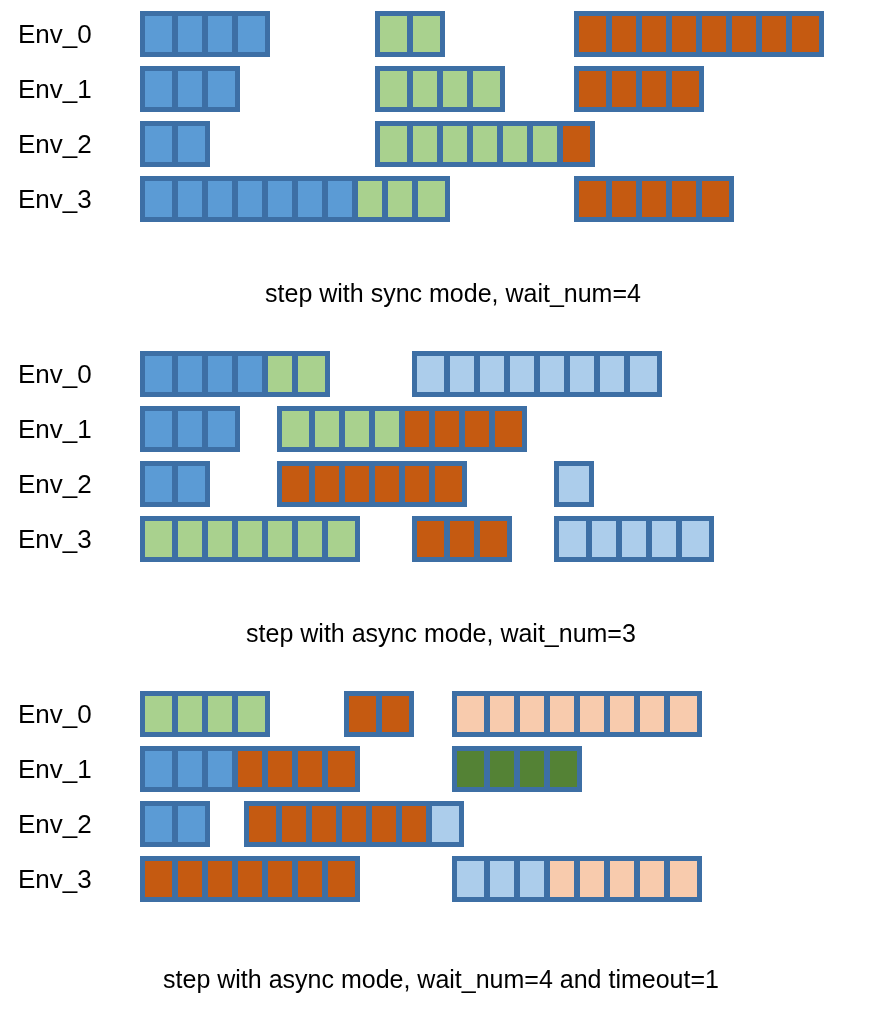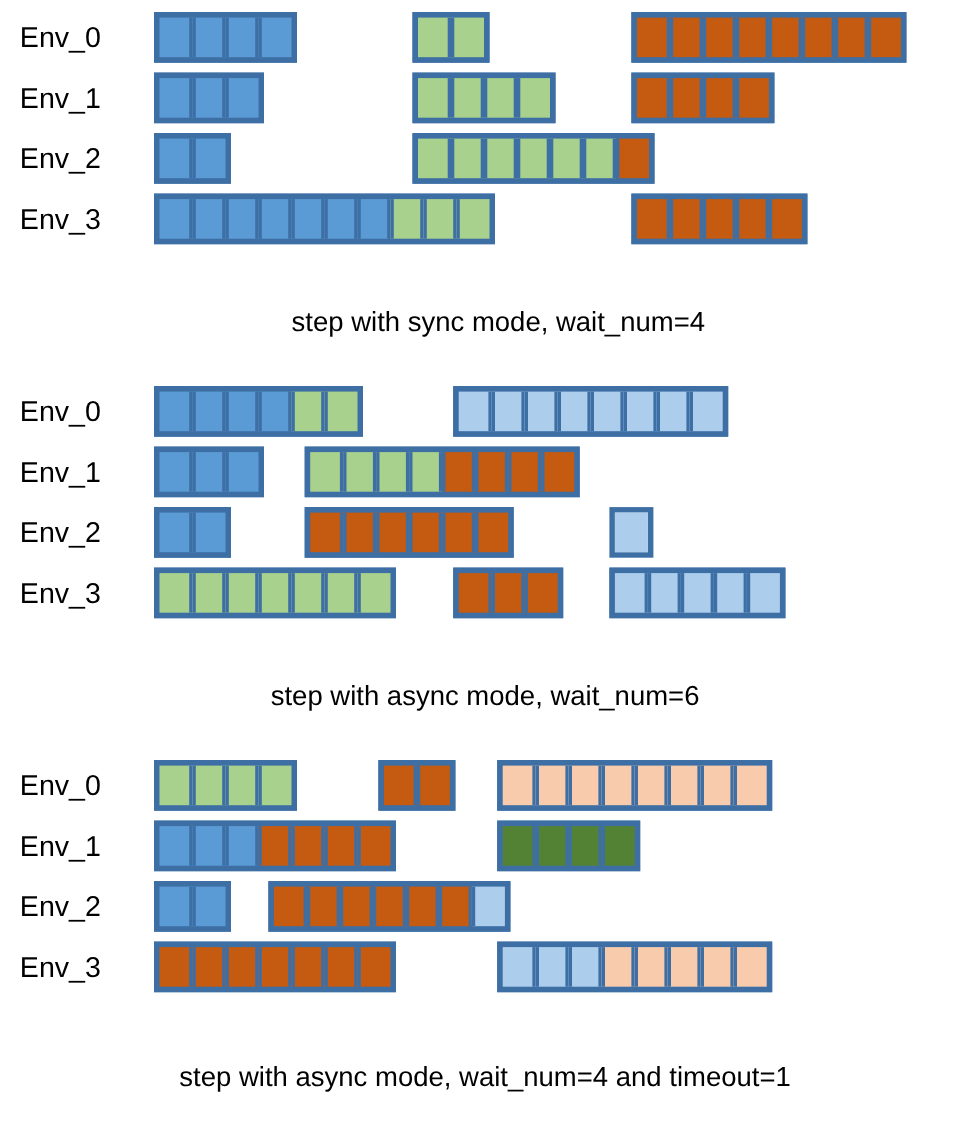--- a/index.html
+++ b/index.html
@@ -347,15 +347,15 @@
               <div class="cell c-lightorange"></div>
               <div class="cell c-lightorange"></div>
               <div class="cell c-lightorange"></div>
               <div class="cell c-lightorange"></div>
             </div>
           </div>
         </div>
       </div>
     </div>
 <div class="caption" style="top: 278px; left: 12px; position: absolute;">step with sync mode, wait_num=4</div>
-    <div class="caption" style="top: 618px; left: 0px; position: absolute;">step with async mode, wait_num=6</div>
+    <div class="caption" style="top: 618px; left: 0px; position: absolute;">step with async mode, wait_num=3</div>
     <div class="caption" style="top: 964px; left: 0px; position: absolute;">step with async mode, wait_num=4 and timeout=1</div>
   </div>
 
 </body></html>

